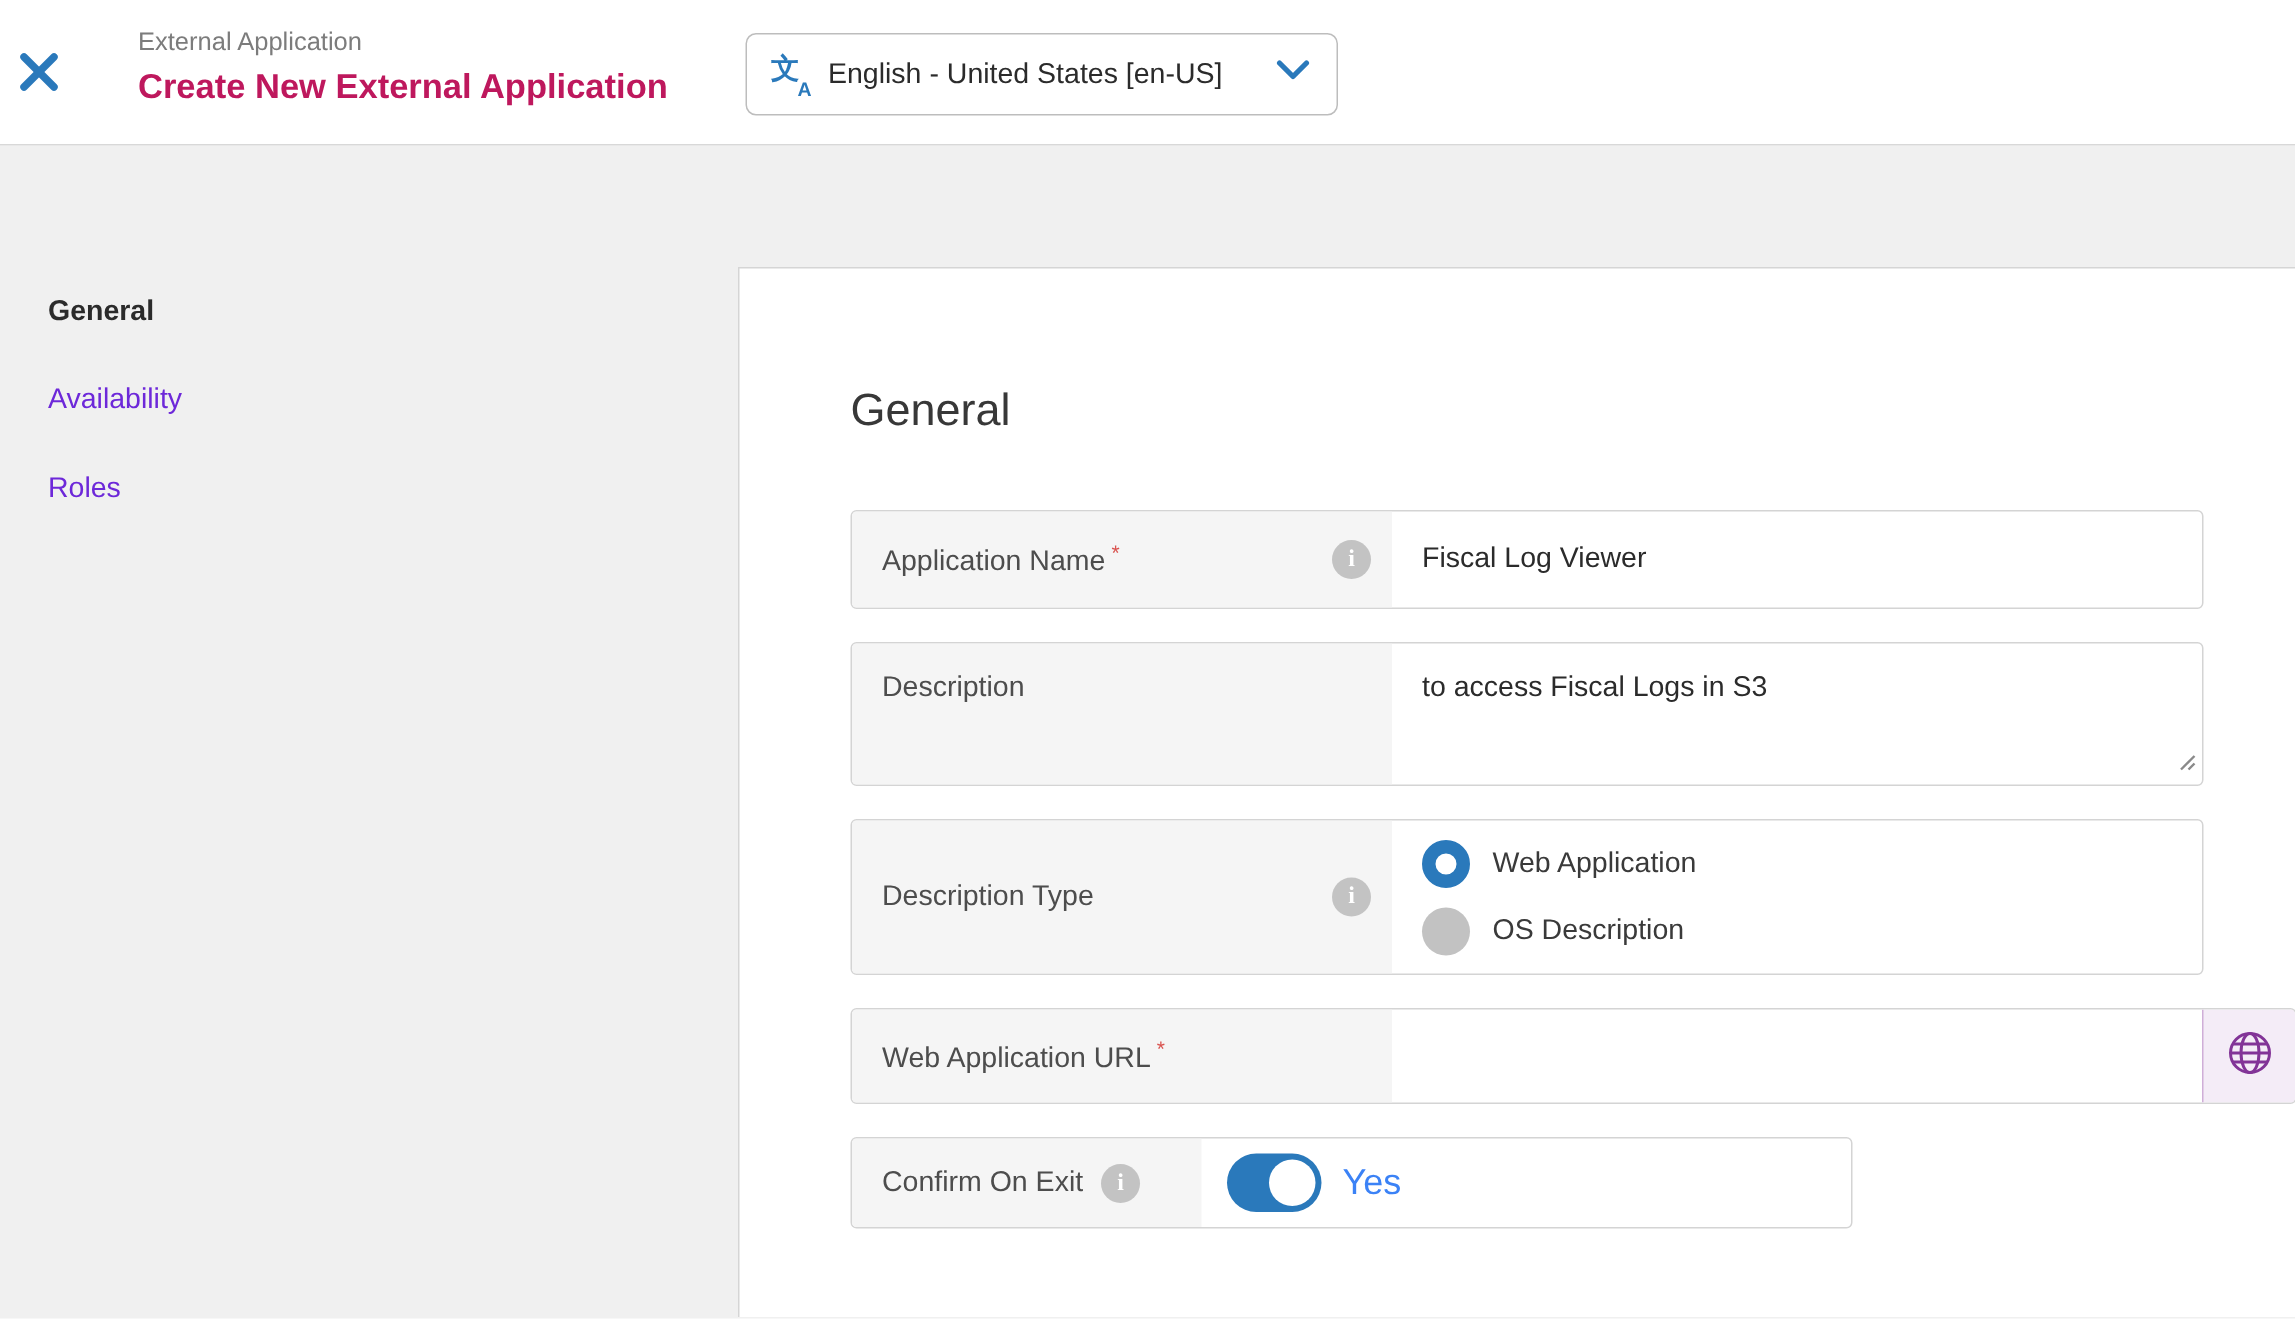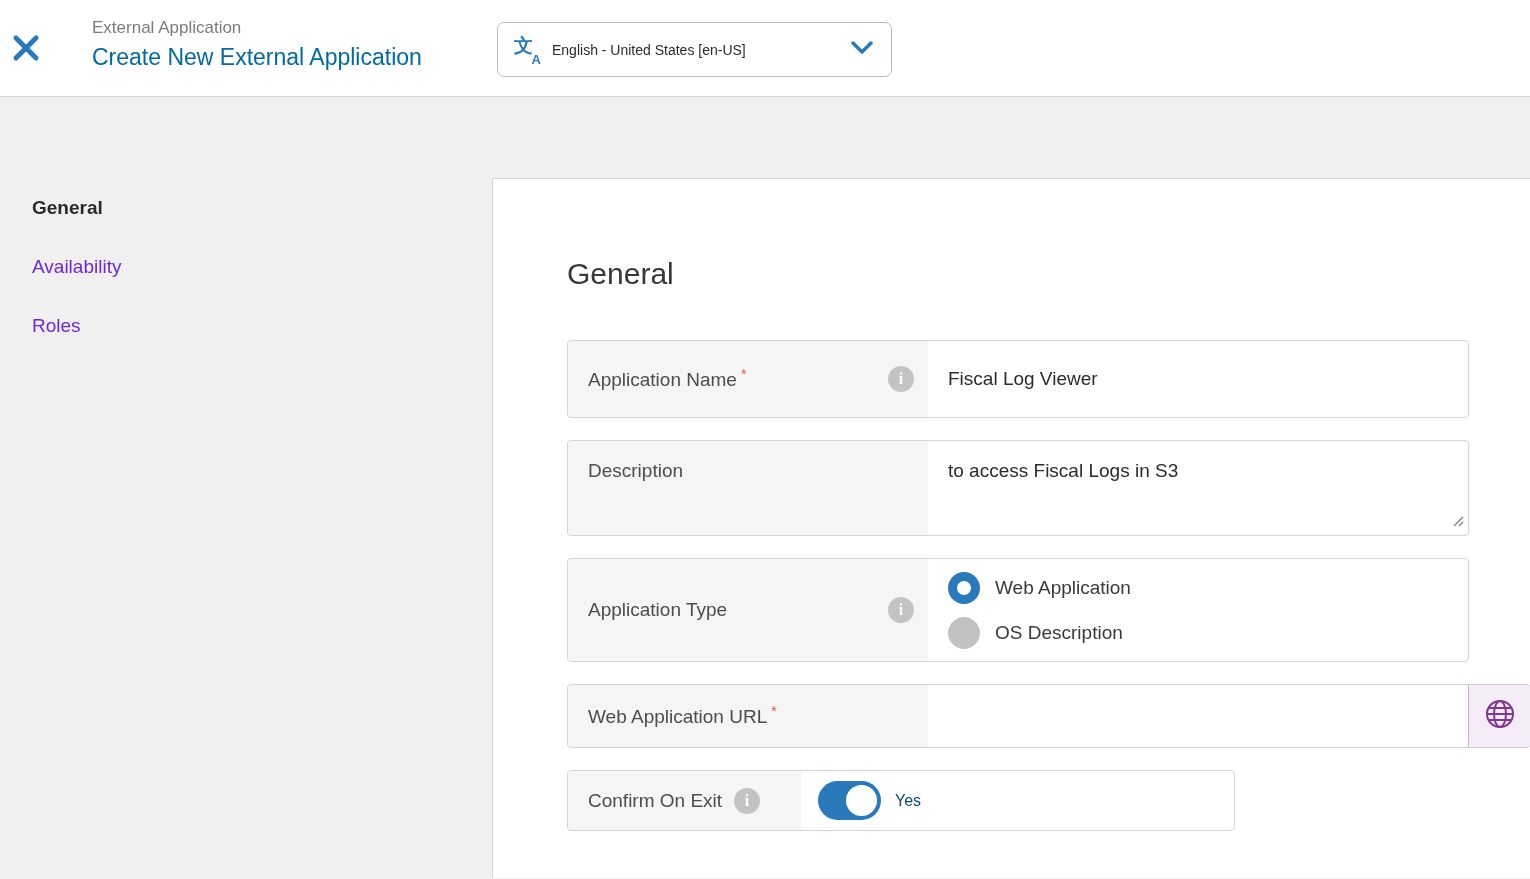--- a/index.html
+++ b/index.html
@@ -30,22 +30,22 @@
     position: absolute;
     left: 92px; top: 16px;
   }
   .subtitle {
     font-size: 17px;
     color: #7c7c7c;
     line-height: 24px;
   }
   .page-title {
     font-size: 23px;
-    font-weight: 400;
-    color: #0369a1;
+    font-weight: 700;
+    color: #be185d;
     line-height: 34px;
   }
   .lang-select {
     position: absolute;
     left: 497px; top: 22px;
     width: 395px; height: 55px;
     border: 1px solid #bdbdbd;
     border-radius: 7px;
     background: #ffffff;
     display: flex;
@@ -62,21 +62,21 @@
   }
   .translate-icon .tr-primary {
     position: absolute; left: 0; top: -4px;
     font-size: 19px; font-weight: 700;
   }
   .translate-icon .tr-secondary {
     position: absolute; right: -1px; bottom: -4px;
     font-size: 13px; font-weight: 700;
   }
   .lang-value {
-    font-size: 14px;
+    font-size: 19px;
     color: #2b2b2b;
     flex: 1 1 auto;
     white-space: nowrap;
   }
   .lang-chevron { flex: 0 0 auto; margin-left: 10px; }
 
   
   .main {
     display: flex;
     height: 781px;
@@ -121,21 +121,21 @@
   .form-row {
     display: flex;
     align-items: stretch;
     width: 902px;
     border: 1px solid #d4d4d4;
     border-radius: 4px;
     background: #ffffff;
     margin-bottom: 22px;
     overflow: hidden;
   }
-  .row-name   { height: 78px; }
+  .row-name   { height: 66px; }
   .row-desc   { height: 96px; }
   .row-type   { height: 104px; }
   .row-url    { height: 64px; width: 964px; }
   .row-confirm{ height: 61px; width: 668px; }
 
   .label-cell {
     flex: 0 0 360px;
     background: #f5f5f5;
     display: flex;
     align-items: center;
@@ -263,22 +263,22 @@
     flex: 0 0 auto;
   }
   .toggle-knob {
     position: absolute;
     right: 4px; top: 4px;
     width: 31px; height: 31px;
     border-radius: 50%;
     background: #ffffff;
   }
   .toggle-label {
-    font-size: 16px;
-    color: #0c4a6e;
+    font-size: 24px;
+    color: #3b82f6;
     margin-left: 14px;
   }
 </style>
 </head>
 <body>
 
 <header class="topbar">
   <button class="close-btn">
     <span>
       <svg width="30" height="30" viewBox="0 0 30 30">
@@ -338,21 +338,21 @@
           <svg width="14" height="14" viewBox="0 0 14 14">
             <line x1="4" y1="13" x2="13" y2="4" stroke="#8a8a8a" stroke-width="1.6"></line>
             <line x1="9" y1="13" x2="13" y2="9" stroke="#8a8a8a" stroke-width="1.6"></line>
           </svg>
         </span>
       </div>
     </div>
 
     <div class="form-row row-type">
       <div class="label-cell">
-        <span class="field-label">Application Type</span>
+        <span class="field-label">Description Type</span>
         <span class="info-icon">i</span>
       </div>
       <div class="radio-group">
         <div class="radio-option selected">
           <span class="radio-circle"></span>
           <span class="radio-label">Web Application</span>
         </div>
         <div class="radio-option unselected">
           <span class="radio-circle"></span>
           <span class="radio-label">OS Description</span>

